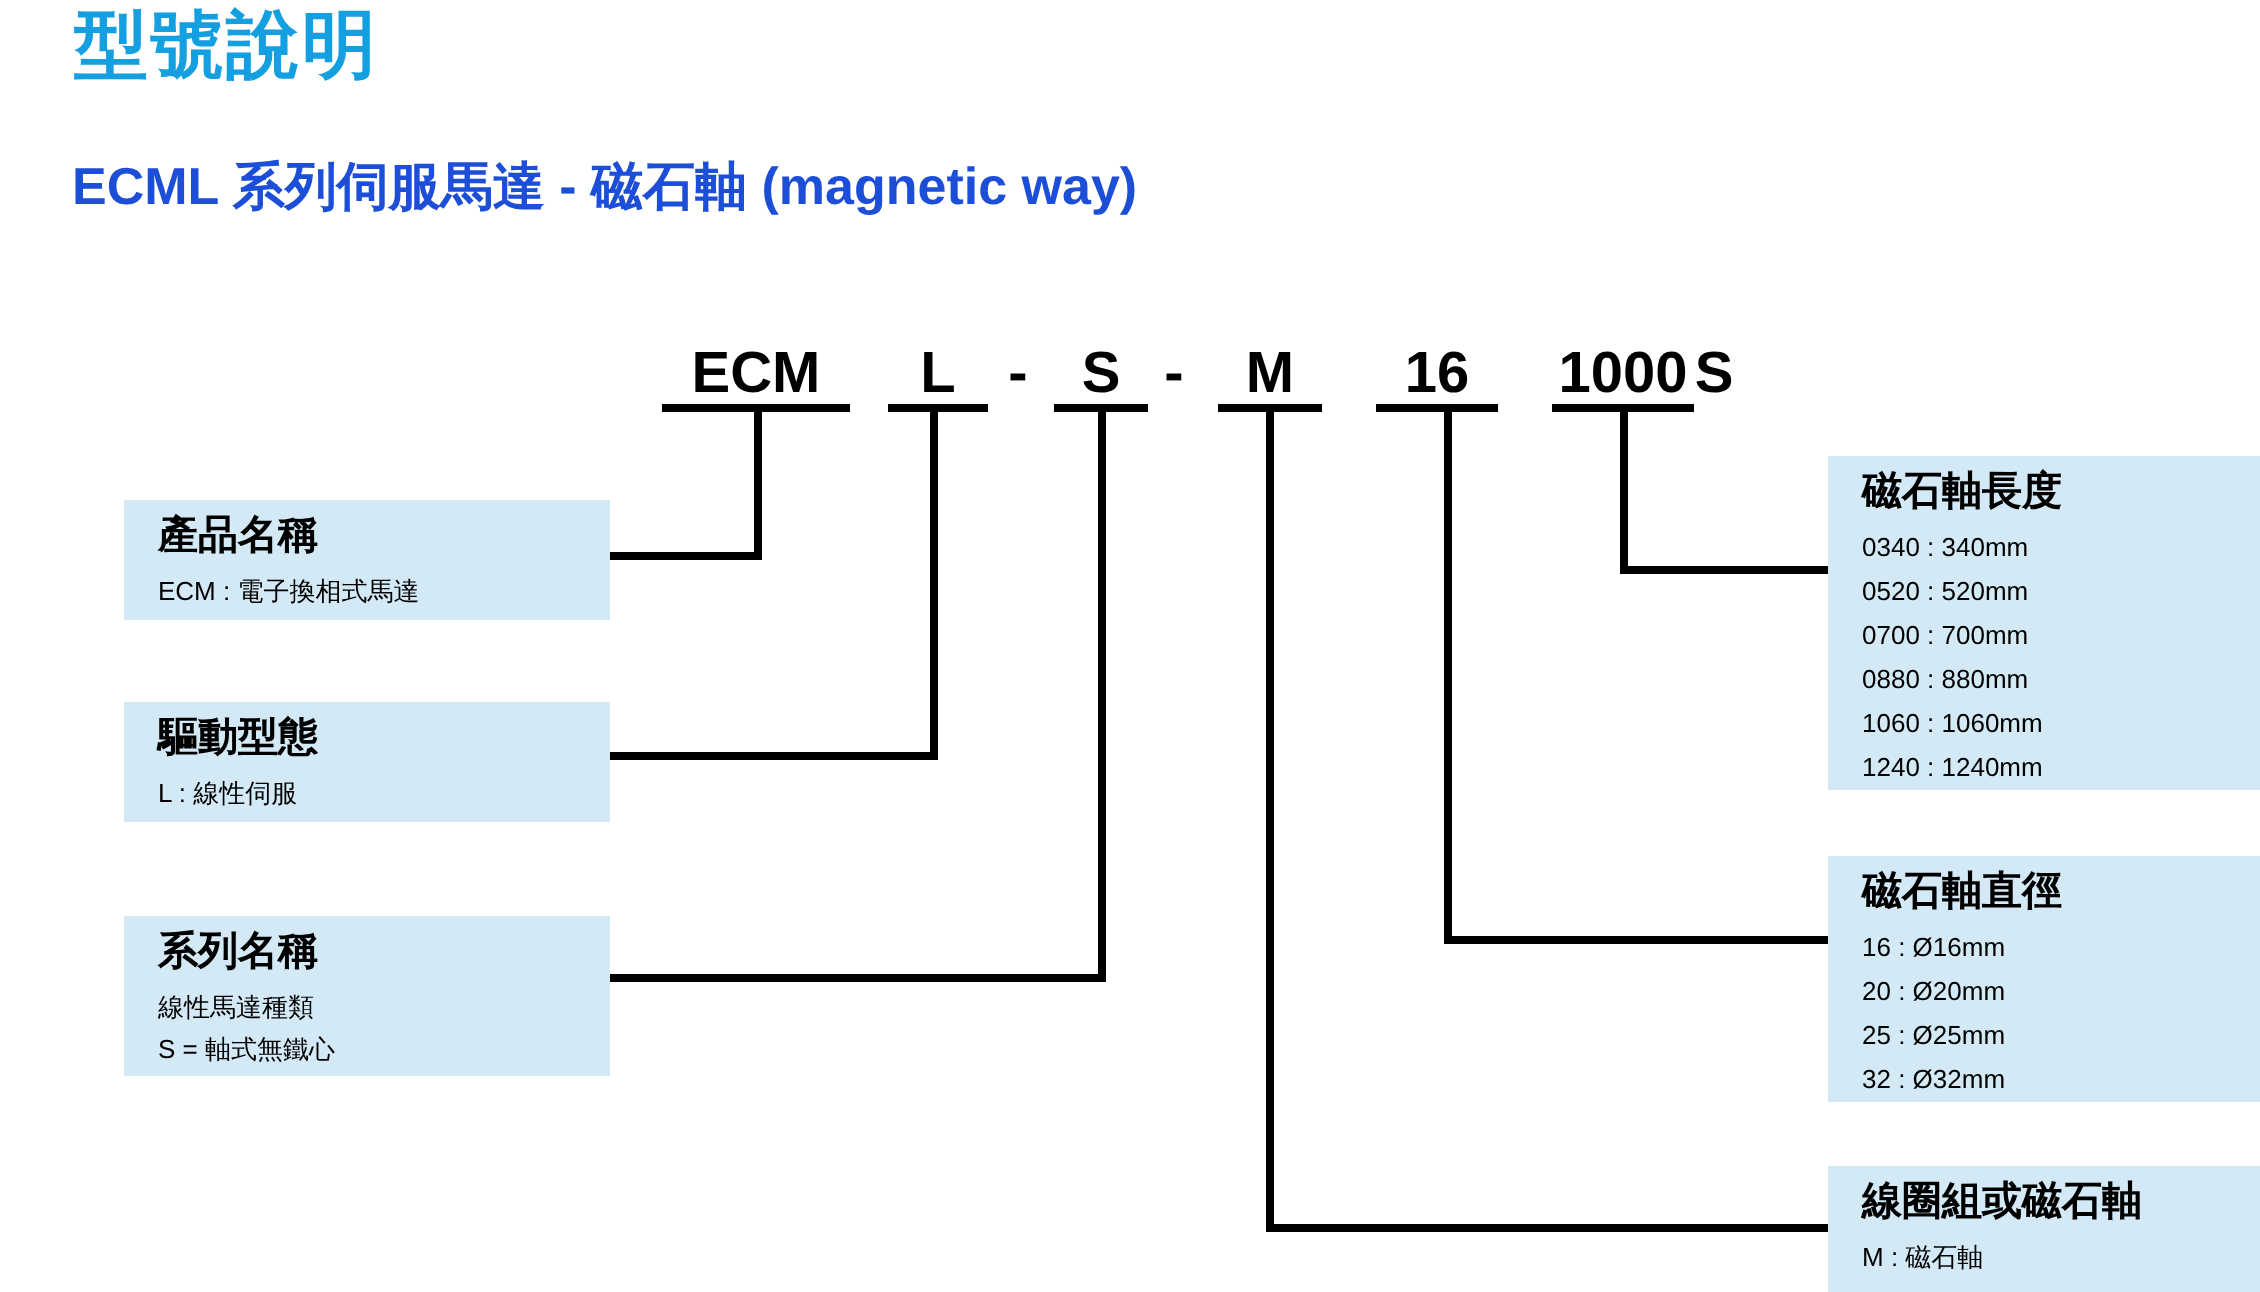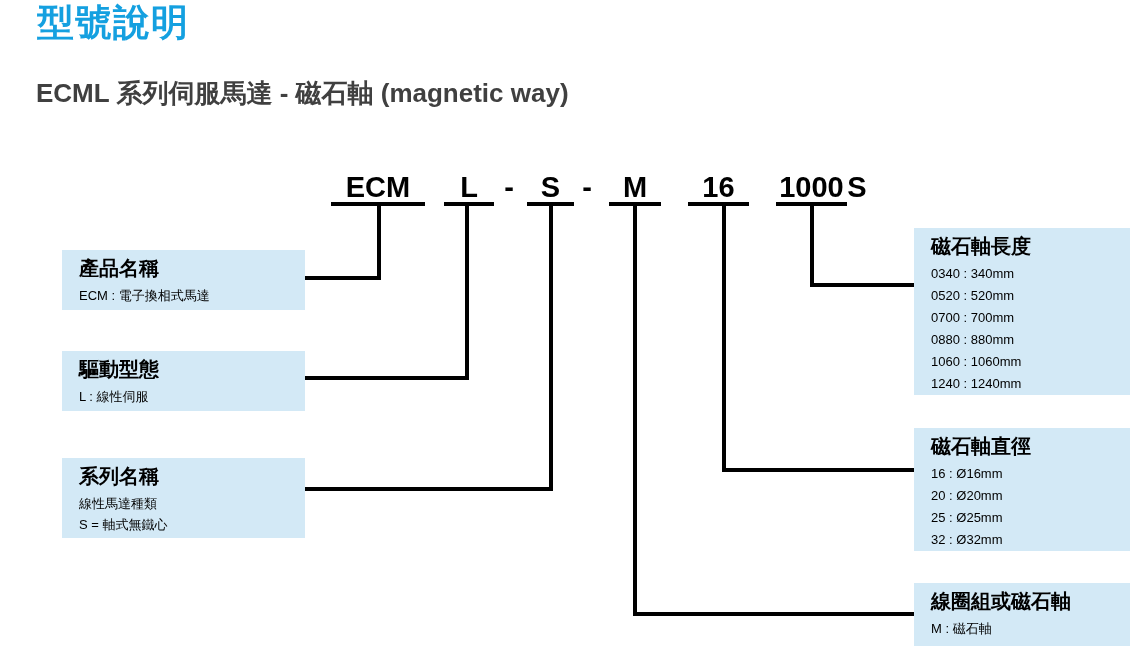--- a/index.html
+++ b/index.html
@@ -20,21 +20,21 @@
     font-weight: bold;
     color: #14a0e0;
     letter-spacing: 1px;
     margin: 0;
   }
   .page-subtitle {
     position: absolute;
     left: 4px; top: 76px;
     font-size: 26px;
     font-weight: bold;
-    color: #404040;
+    color: #1d4ed8;
     margin: 0;
     white-space: nowrap;
   }
   .code {
     position: absolute;
     top: 172px;
     height: 30px;
     line-height: 30px;
     text-align: center;
     font-size: 29px;

